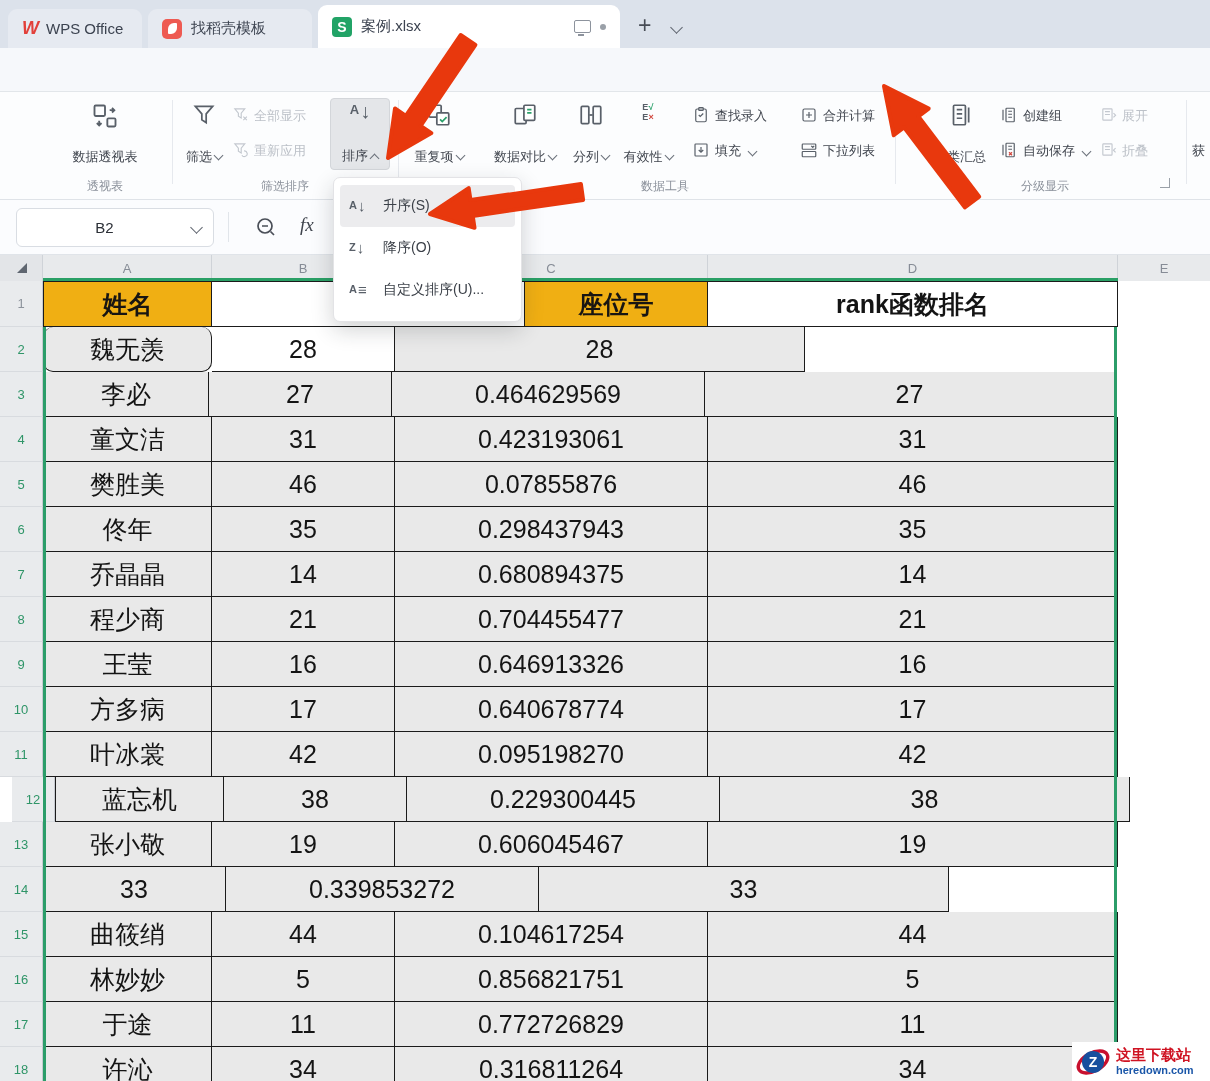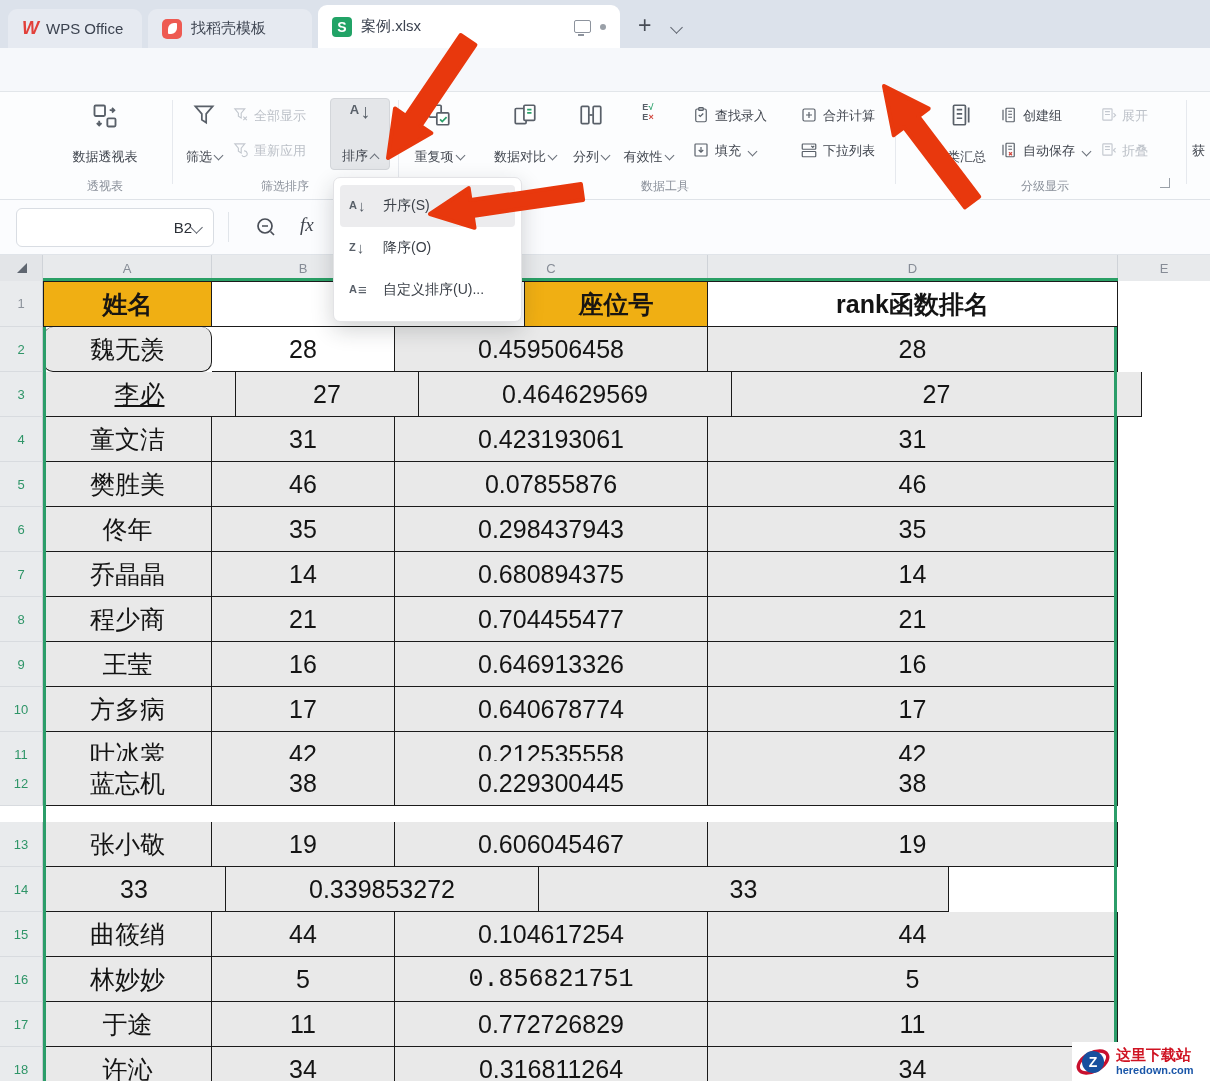--- a/index.html
+++ b/index.html
@@ -54,21 +54,21 @@
   .sortglyph{display:flex;align-items:flex-start;line-height:1;color:#596069;}
   .sortglyph b{font-size:13px;}
   .sortglyph .arr{font-size:20px;margin-left:1px;margin-top:-2px;}
   .vlty{font-size:9px;line-height:1.15;color:#596069;font-weight:bold;text-align:left;}
   .grn{color:#2aa06a;} .red{color:#d0453c;}
   .launcher{position:absolute;left:1160px;top:86px;width:9px;height:9px;border-right:1.6px solid #9aa0a8;border-bottom:1.6px solid #9aa0a8;}
   .getdata{position:absolute;left:1192px;top:50px;font-size:13px;color:#41464f;}
   
   .frow{position:absolute;left:0;top:200px;width:1210px;height:55px;background:#fbfcfe;border-bottom:1px solid #e0e4e9;box-sizing:border-box;}
   .namebox{position:absolute;left:16px;top:8px;width:198px;height:39px;background:#fff;border:1px solid #d9dde3;border-radius:6px;box-sizing:border-box;display:flex;align-items:center;}
-  .namebox .val{flex:1;text-align:right;font-size:15px;color:#2b2f36;}
+  .namebox .val{flex:1;text-align:center;font-size:15px;color:#2b2f36;}
   .namebox .chev{margin-right:12px;}
   .fdiv{position:absolute;left:228px;top:12px;width:1px;height:30px;background:#e1e5ea;}
   .magmin{position:absolute;left:254px;top:15px;width:24px;height:24px;}
   .fx{position:absolute;left:300px;top:14px;font-size:19px;font-style:italic;color:#3f444d;font-family:"Liberation Serif","DejaVu Serif",serif;}
   
   .sheet{position:absolute;left:0;top:255px;width:1210px;height:826px;background:#fff;}
   .colhdr{position:absolute;left:0;top:0;height:26px;box-sizing:border-box;background:#e8eaec;border-right:1px solid #cfd3d8;
           display:flex;align-items:center;justify-content:center;font-size:13px;color:#868c96;}
   .corner{position:absolute;left:0;top:0;width:43px;height:26px;background:#e3e5e8;border-right:1px solid #cfd3d8;box-sizing:border-box;}
   .corner i{position:absolute;left:17px;top:8px;width:10px;height:10px;background:#5f6670;clip-path:polygon(0 100%,100% 0,100% 100%);}
@@ -400,26 +400,25 @@
       </div>
       <div class="cell yel" style="width:183px;">座位号</div>
       <div class="cell wht" style="width:410px;">rank函数排名</div>
     </div>
 
     <div id="rows-host">
         <div class="srow" style="top: 72px;">
           <div class="rn">2</div>
           <div class="cell cA" style="width: 169px; border-radius: 10px;">魏无羡</div>
           <div class="cell  active-cell" style="width: 183px;">28</div>
-          <div class="cell " style="width: 313px;">0.459506458</div>
           <div class="cell " style="width: 410px;">28</div>
         </div>
         <div class="srow" style="top: 117px;">
           <div class="rn">3</div>
-          <div class="cell cA" style="width: 193px; text-decoration: underline;">李必</div>
+          <div class="cell cA" style="width: 166px;">李必</div>
           <div class="cell " style="width: 183px;">27</div>
           <div class="cell " style="width: 313px;">0.464629569</div>
           <div class="cell " style="width: 410px;">27</div>
         </div>
         <div class="srow" style="top: 162px;">
           <div class="rn">4</div>
           <div class="cell cA" style="width: 169px;">童文洁</div>
           <div class="cell " style="width: 183px;">31</div>
           <div class="cell " style="width: 313px;">0.423193061</div>
           <div class="cell " style="width: 410px;">31</div>
@@ -463,24 +462,24 @@
           <div class="rn">10</div>
           <div class="cell cA" style="width: 169px;">方多病</div>
           <div class="cell " style="width: 183px;">17</div>
           <div class="cell " style="width: 313px;">0.640678774</div>
           <div class="cell " style="width: 410px;">17</div>
         </div>
         <div class="srow" style="top: 477px;">
           <div class="rn">11</div>
           <div class="cell cA" style="width: 169px;">叶冰裳</div>
           <div class="cell " style="width: 183px;">42</div>
-          <div class="cell " style="width: 313px;">0.212535558</div>
+          <div class="cell " style="width: 313px;">0.095198270</div>
           <div class="cell " style="width: 410px;">42</div>
         </div>
-        <div class="srow" style="top: 506px;">
+        <div class="srow" style="top: 522px; padding-left: 12px;">
           <div class="rn">12</div>
           <div class="cell cA" style="width: 169px;">蓝忘机</div>
           <div class="cell " style="width: 183px;">38</div>
           <div class="cell " style="width: 313px;">0.229300445</div>
           <div class="cell " style="width: 410px;">38</div>
         </div>
         <div class="srow" style="top: 567px;">
           <div class="rn">13</div>
           <div class="cell cA" style="width: 169px;">张小敬</div>
           <div class="cell " style="width: 183px;">19</div>
@@ -497,21 +496,21 @@
           <div class="rn">15</div>
           <div class="cell cA" style="width: 169px;">曲筱绡</div>
           <div class="cell " style="width: 183px;">44</div>
           <div class="cell " style="width: 313px;">0.104617254</div>
           <div class="cell " style="width: 410px;">44</div>
         </div>
         <div class="srow" style="top: 702px;">
           <div class="rn">16</div>
           <div class="cell cA" style="width: 169px;">林妙妙</div>
           <div class="cell " style="width: 183px;">5</div>
-          <div class="cell " style="width: 313px; font-family: Liberation Mono, monospace;">0.856821751</div>
+          <div class="cell " style="width: 313px;">0.856821751</div>
           <div class="cell " style="width: 410px;">5</div>
         </div>
         <div class="srow" style="top: 747px;">
           <div class="rn">17</div>
           <div class="cell cA" style="width: 169px;">于途</div>
           <div class="cell " style="width: 183px;">11</div>
           <div class="cell " style="width: 313px;">0.772726829</div>
           <div class="cell " style="width: 410px;">11</div>
         </div>
         <div class="srow" style="top: 792px;">

